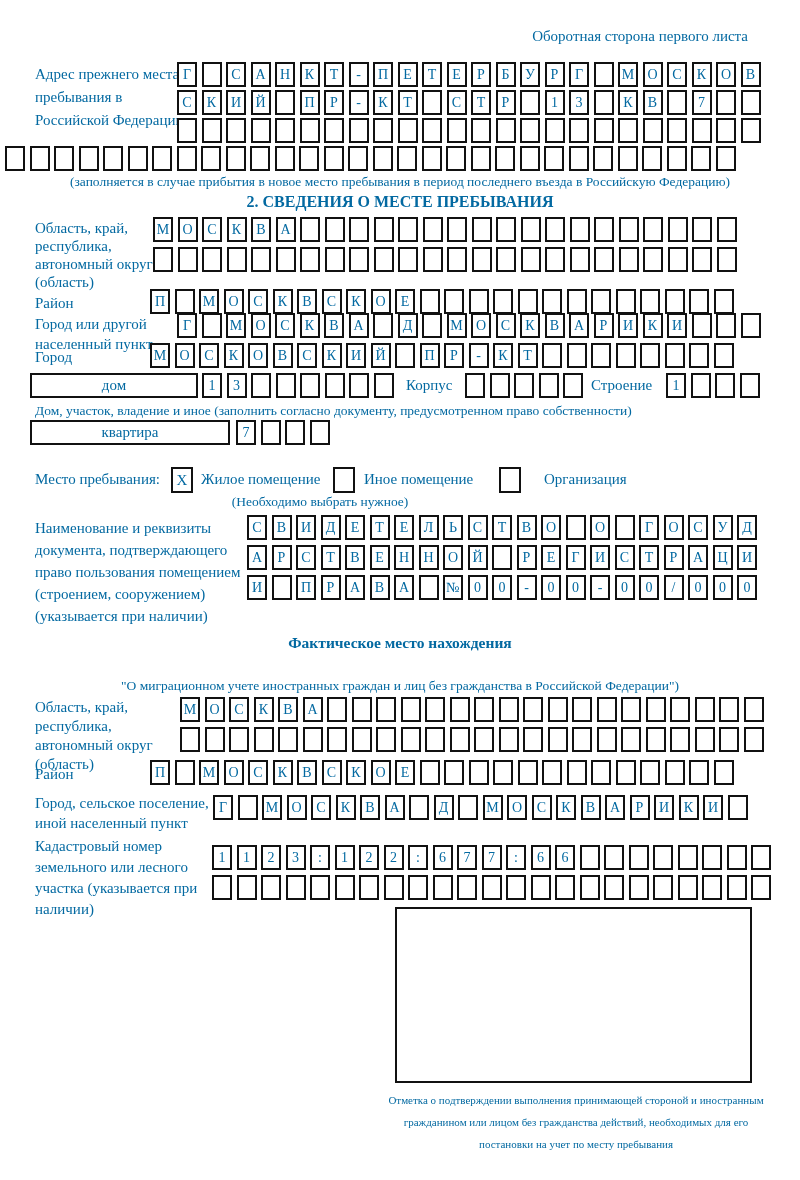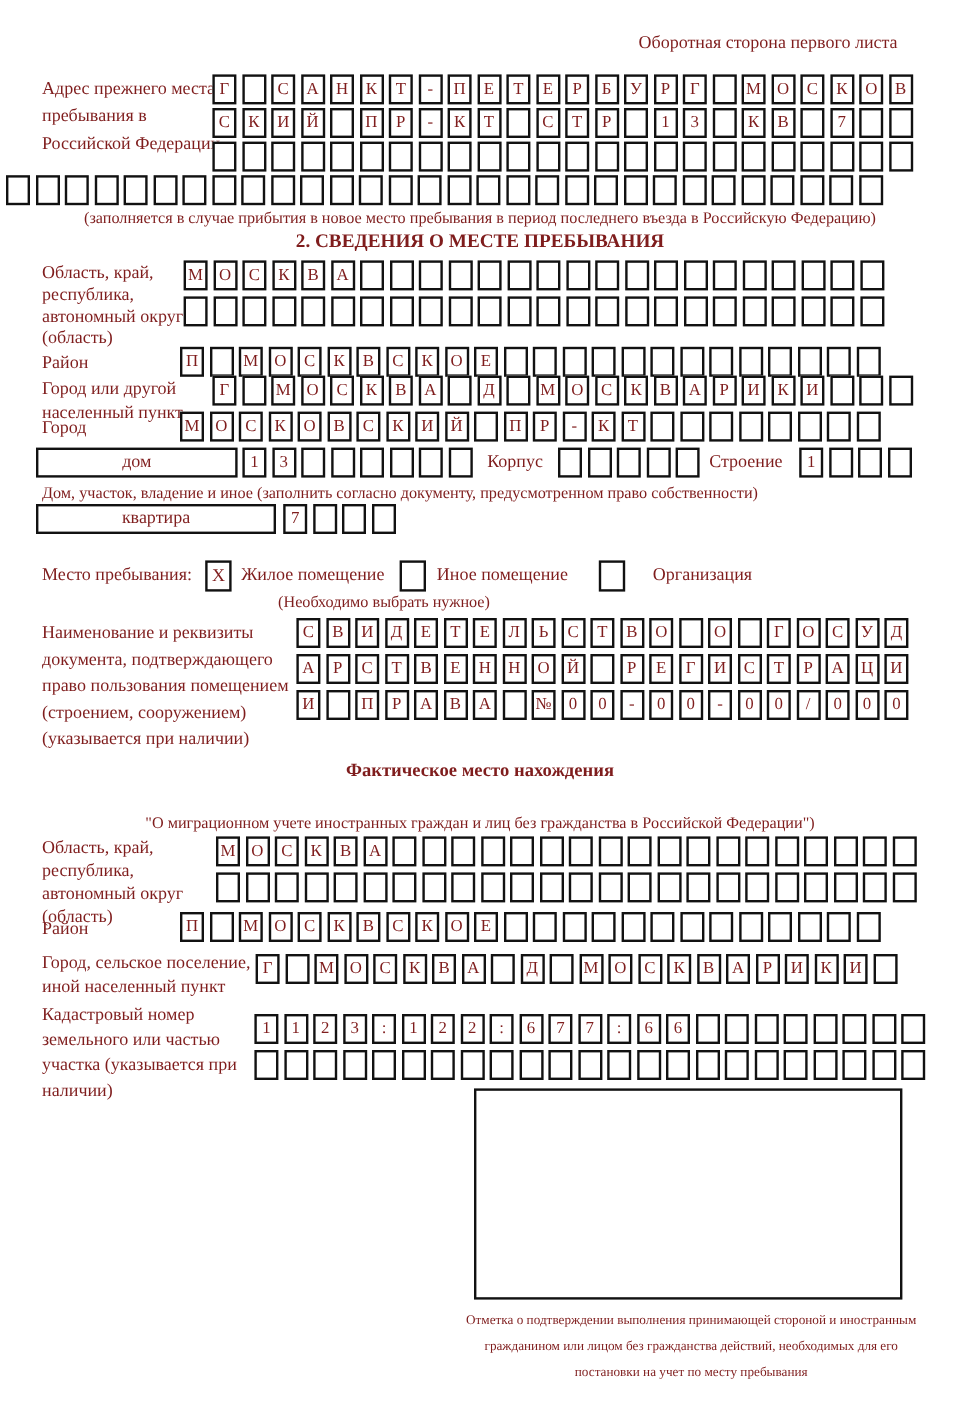--- a/index.html
+++ b/index.html
@@ -1,18 +1,18 @@
 <!DOCTYPE html>
 <html><head>
 <meta charset="utf-8">
 <style>
   html,body { margin:0; padding:0; background:#fff; }
   .page {
     position:relative; width:800px; height:1180px; background:#fff;
-    font-family:"Liberation Serif","DejaVu Serif",serif; color:#7f1d1d;
+    font-family:"Liberation Serif","DejaVu Serif",serif; color:#0369a1;
     overflow:hidden;
   }
   .label { position:absolute; font-size:15px; line-height:22px; }
   .lh18 { line-height:18px; }
   .lh19 { line-height:19px; }
   .lh20 { line-height:20px; }
   .lh21 { line-height:21px; }
   .lh23 { line-height:23px; }
   .hint { position:absolute; font-size:13.5px; }
   .center { left:0; width:800px; text-align:center; }
@@ -514,21 +514,21 @@
       <div class="cell">К</div>
       <div class="cell">В</div>
       <div class="cell">А</div>
       <div class="cell">Р</div>
       <div class="cell">И</div>
       <div class="cell">К</div>
       <div class="cell">И</div>
       <div class="cell"></div>
     </div>
 
-  <div class="label lh21" style="left:35px; top:836px; width:180px;">Кадастровый номер земельного или частью участка (указывается при наличии)</div>
+  <div class="label lh21" style="left:35px; top:836px; width:180px;">Кадастровый номер земельного или лесного участка (указывается при наличии)</div>
   <div class="cellrow" style="left:212px; top:845px;">
       <div class="cell">1</div>
       <div class="cell">1</div>
       <div class="cell">2</div>
       <div class="cell">3</div>
       <div class="cell">:</div>
       <div class="cell">1</div>
       <div class="cell">2</div>
       <div class="cell">2</div>
       <div class="cell">:</div>

